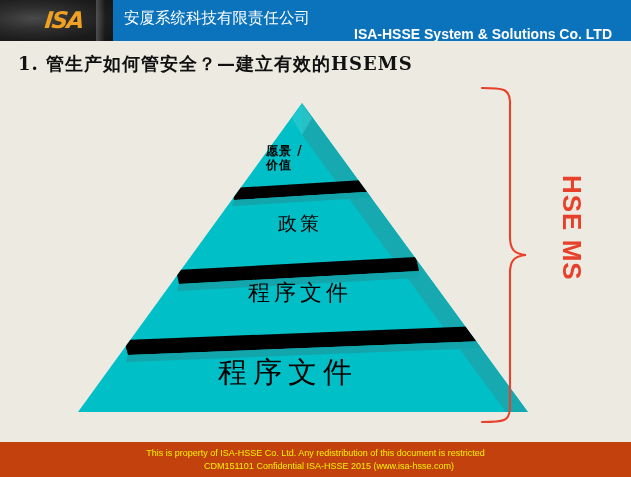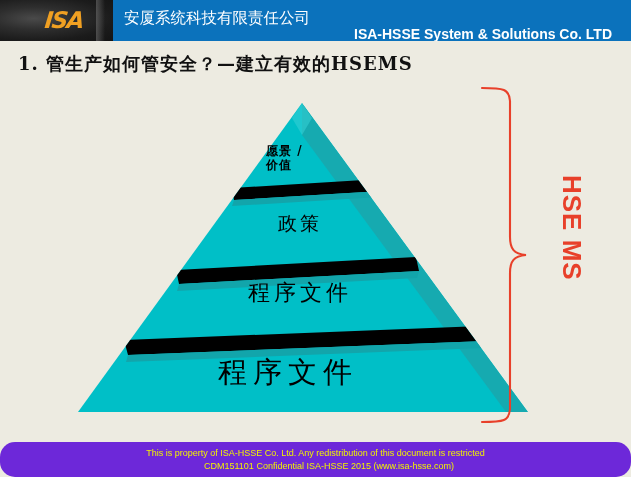--- a/index.html
+++ b/index.html
@@ -151,25 +151,24 @@
     text-orientation: mixed;
     white-space: nowrap;
     line-height: 1;
   }
 
   
   #footer {
     position: absolute;
     left: 0; bottom: 0;
     width: 631px; height: 35px;
-    background: #6d28d9;
+    background: #c2410c;
     text-align: center;
     padding-top: 5px;
     box-sizing: border-box;
-    border-radius: 15px;
   }
   .footer-line {
     font-family: "Liberation Sans", sans-serif;
     font-size: 9px;
     color: #F2F200;
     line-height: 13px;
     white-space: nowrap;
   }
   #footer-line2 { color: #F2F200; margin-left: 27px; }
 </style>

